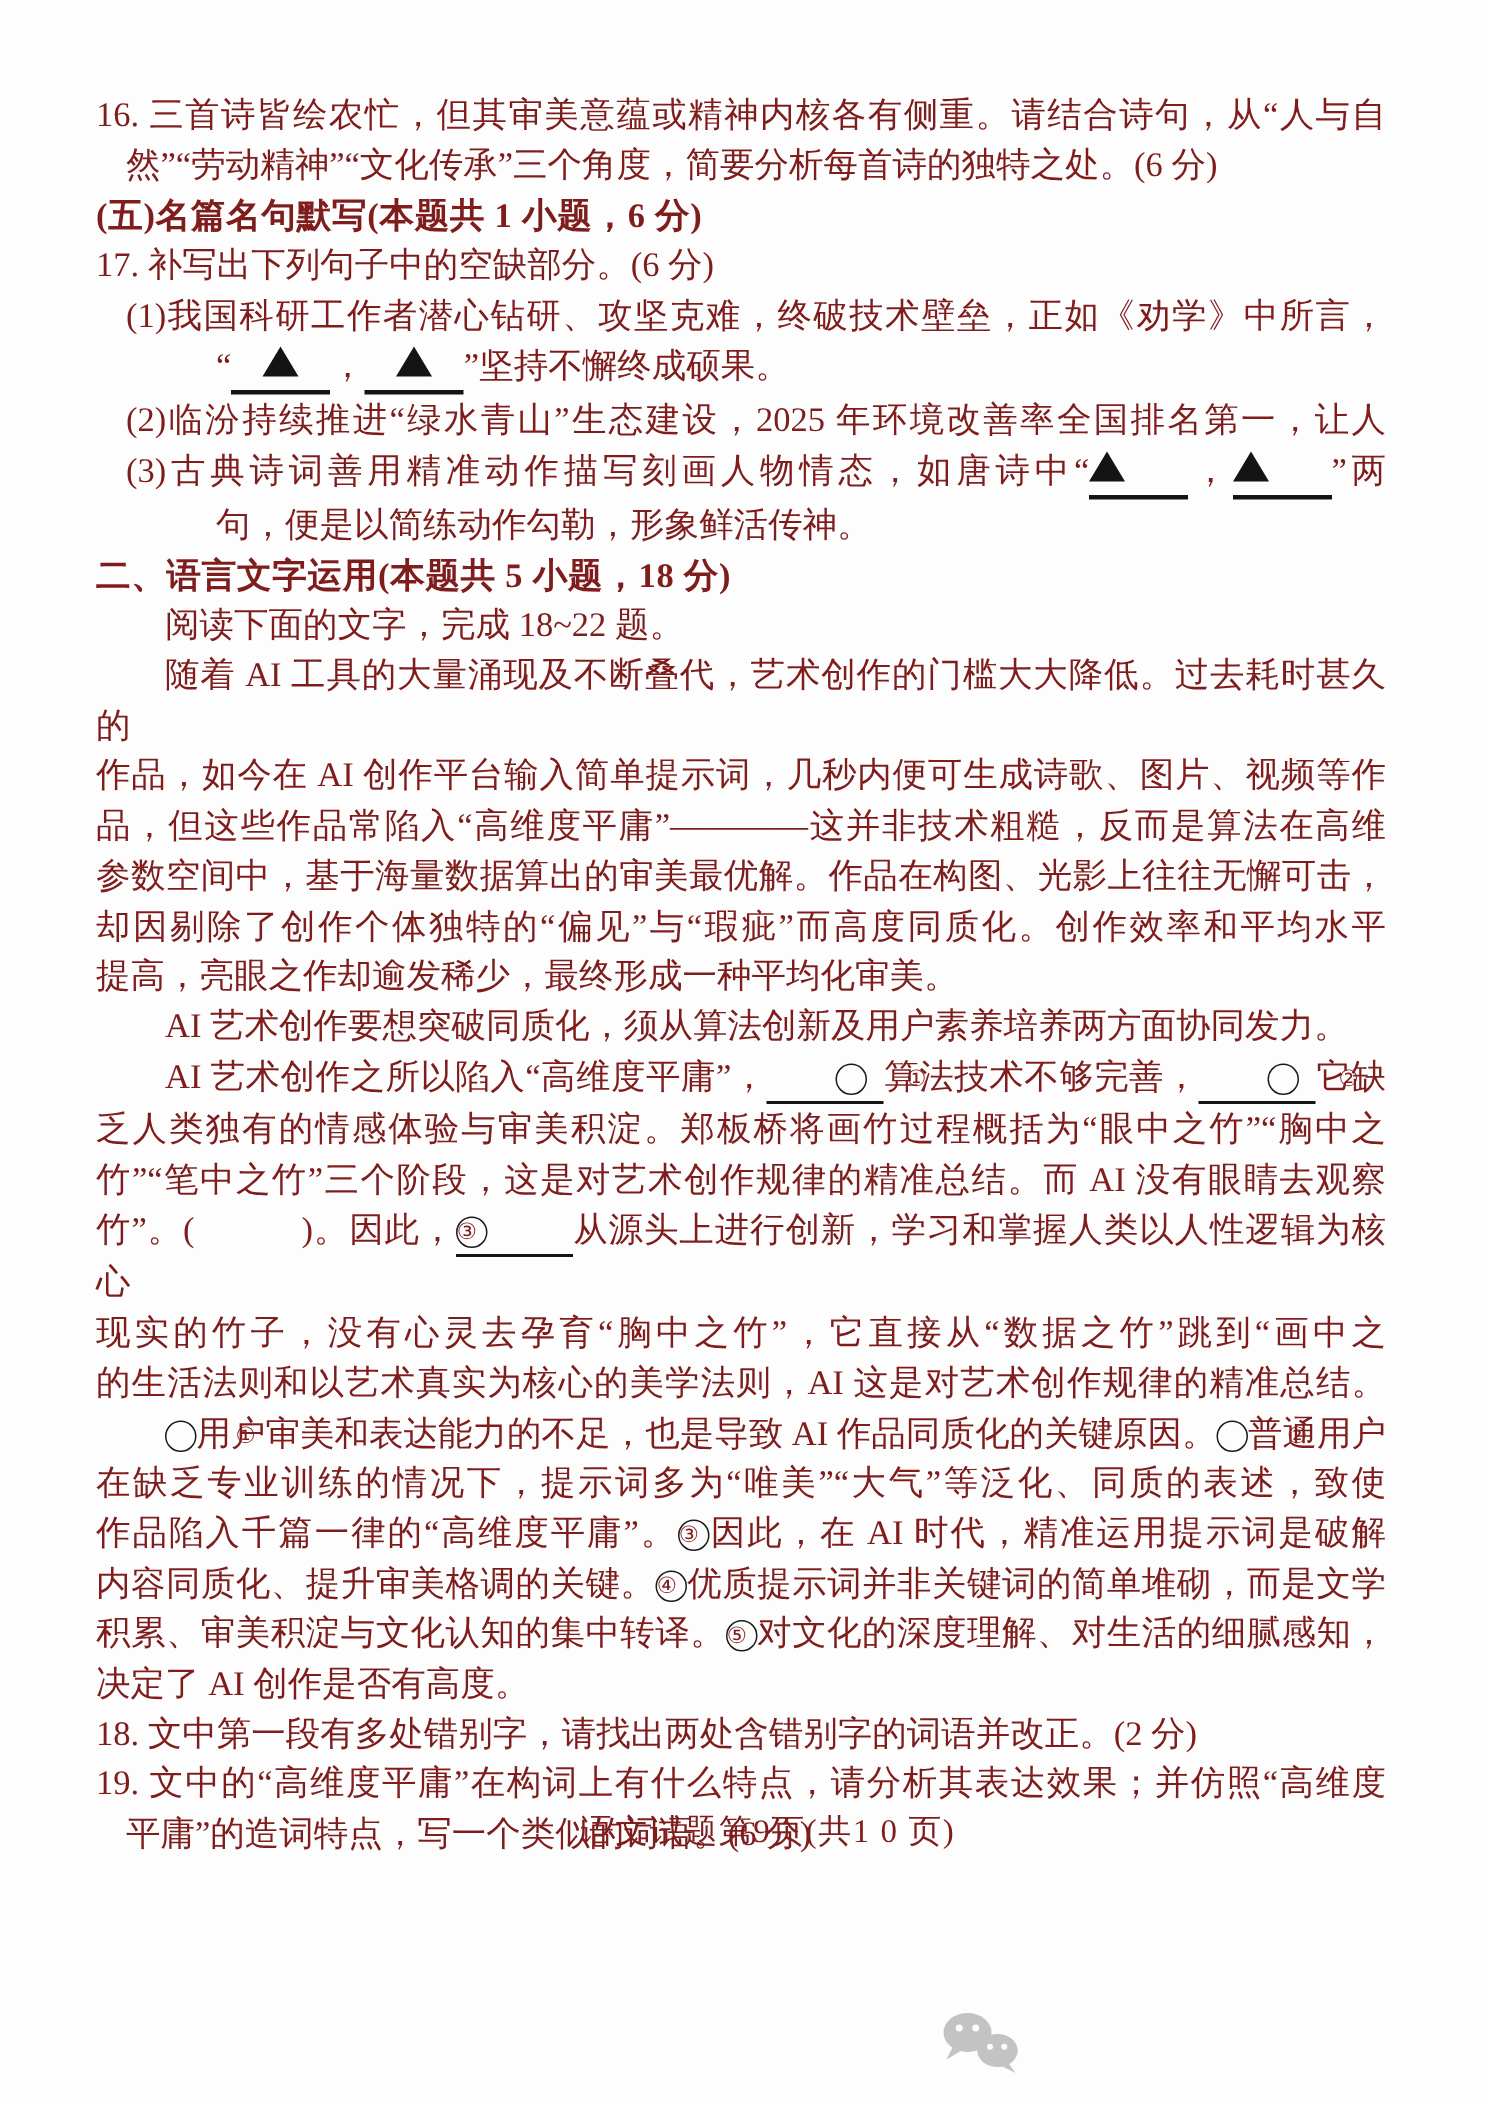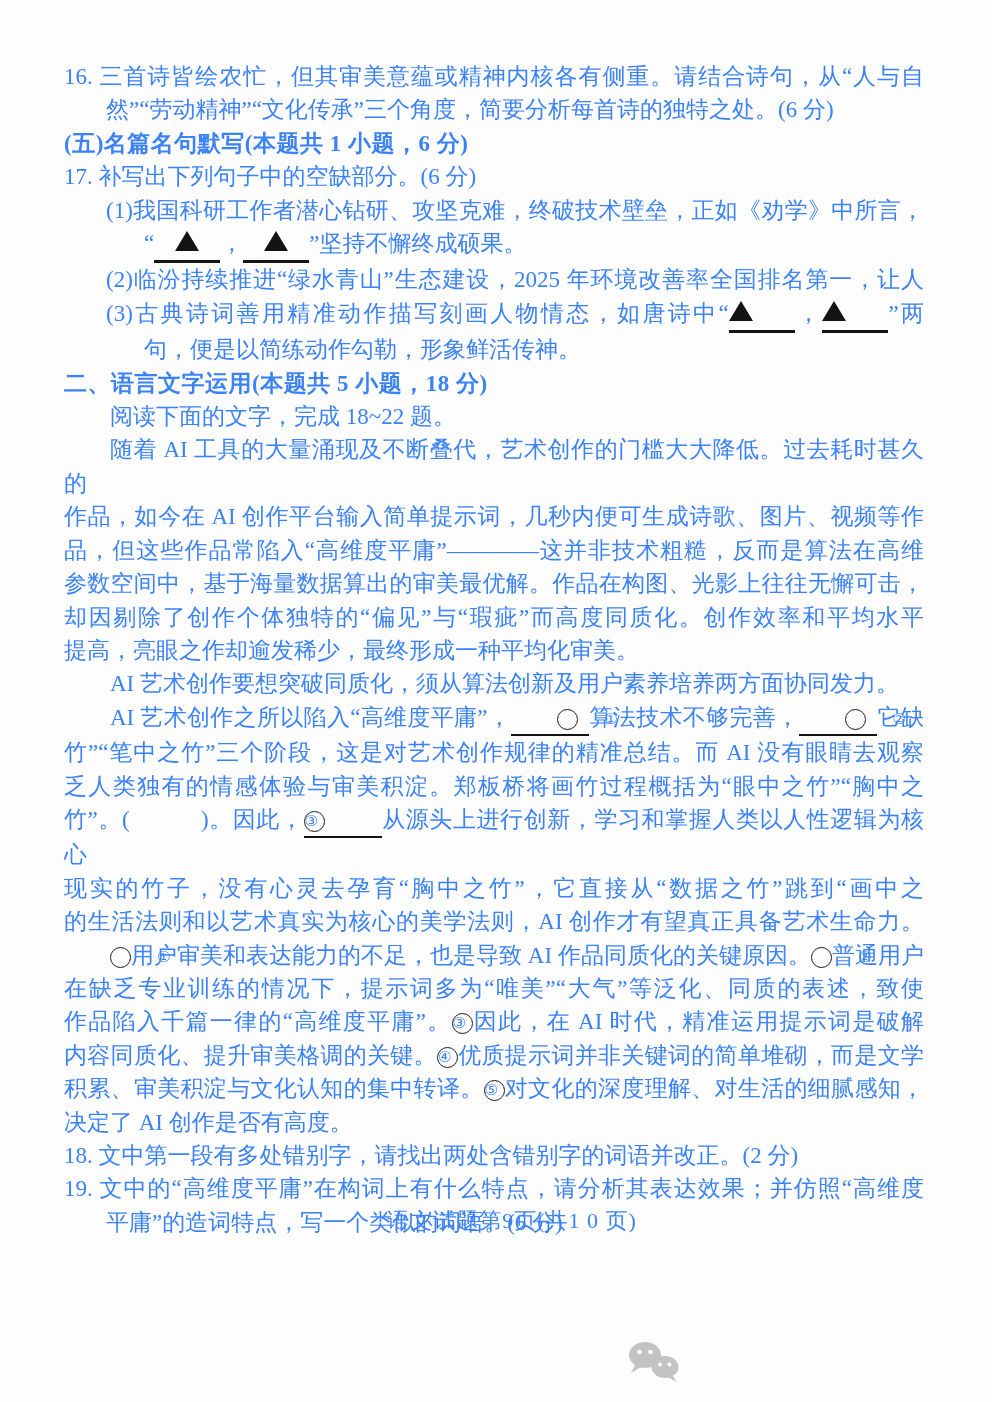--- a/index.html
+++ b/index.html
@@ -1,25 +1,25 @@
 <!DOCTYPE html>
 <html><head>
 <meta charset="utf-8">
 <style>
   * { margin:0; padding:0; box-sizing:border-box; }
   html,body { background:#ffffff; }
   .page {
     position:relative; width:992px; height:1402px;
     background:#fdfdfd; overflow:hidden;
     font-family:"Liberation Serif","DejaVu Serif",serif;
-    color:#3b82f6;
+    color:#7f1d1d;
   }
   .content { position:absolute; left:64px; top:60px; width:860px; font-size:23px; line-height:33.4px; }
   .line { min-height:33.4px; white-space:normal; }
-  .L1 { margin-left:42px; }
+  .L1 { margin-left:20px; }
   .L2 { margin-left:80px; }
   .ind { text-indent:46px; }
   .hd { font-family:Liberation Serif, serif; font-weight:700; letter-spacing:.5px; }
   .j { text-align:justify; text-align-last:justify; }
   .blank { display:inline-block; text-align:center; vertical-align:baseline; }
   .tri-blank { width:66px; border-bottom:3px solid #141414; }
   .num-blank { width:78px; border-bottom:2px solid #141414; }
   .tri { display:inline-block; width:0; height:0;
          border-left:12px solid transparent; border-right:12px solid transparent;
          border-bottom:20px solid #141414; }
@@ -48,25 +48,25 @@
       <div class="line hd"><span>二、语言文字运用(本题共 5 小题，18 分)</span></div>
       <div class="line ind"><span>阅读下面的文字，完成 18~22 题。</span></div>
       <div class="line ind j"><span>随着 AI 工具的大量涌现及不断叠代，艺术创作的门槛大大降低。过去耗时甚久的</span></div>
       <div class="line j"><span>作品，如今在 AI 创作平台输入简单提示词，几秒内便可生成诗歌、图片、视频等作</span></div>
       <div class="line j"><span>品，但这些作品常陷入“高维度平庸”————这并非技术粗糙，反而是算法在高维</span></div>
       <div class="line j"><span>参数空间中，基于海量数据算出的审美最优解。作品在构图、光影上往往无懈可击，</span></div>
       <div class="line j"><span>却因剔除了创作个体独特的“偏见”与“瑕疵”而高度同质化。创作效率和平均水平</span></div>
       <div class="line "><span>提高，亮眼之作却逾发稀少，最终形成一种平均化审美。</span></div>
       <div class="line ind"><span>AI 艺术创作要想突破同质化，须从算法创新及用户素养培养两方面协同发力。</span></div>
       <div class="line ind j"><span>AI 艺术创作之所以陷入“高维度平庸”，</span><span class="blank num-blank"><span class="circ">①</span></span><span>算法技术不够完善，</span><span class="blank num-blank"><span class="circ">②</span></span><span>它缺</span></div>
+      <div class="line j"><span>乏人类独有的情感体验与审美积淀。郑板桥将画竹过程概括为“眼中之竹”“胸中之</span></div>
       <div class="line j"><span>竹”“笔中之竹”三个阶段，这是对艺术创作规律的精准总结。而 AI 没有眼睛去观察</span></div>
-      <div class="line j"><span>乏人类独有的情感体验与审美积淀。郑板桥将画竹过程概括为“眼中之竹”“胸中之</span></div>
       <div class="line j"><span>竹”。(　　　)。因此，</span><span class="blank num-blank"><span class="circ">③</span></span><span>从源头上进行创新，学习和掌握人类以人性逻辑为核心</span></div>
       <div class="line j"><span>现实的竹子，没有心灵去孕育“胸中之竹”，它直接从“数据之竹”跳到“画中之</span></div>
-      <div class="line j"><span>的生活法则和以艺术真实为核心的美学法则，AI 创作才有望真正具备艺术生命力。</span></div>
+      <div class="line j"><span>的生活法则和以艺术真实为核心的美学法则，AI 这是对艺术创作规律的精准总结。</span></div>
       <div class="line ind j"><span class="circ">①</span><span>用户审美和表达能力的不足，也是导致 AI 作品同质化的关键原因。</span><span class="circ">②</span><span>普通用户</span></div>
       <div class="line j"><span>在缺乏专业训练的情况下，提示词多为“唯美”“大气”等泛化、同质的表述，致使</span></div>
       <div class="line j"><span>作品陷入千篇一律的“高维度平庸”。</span><span class="circ">③</span><span>因此，在 AI 时代，精准运用提示词是破解</span></div>
       <div class="line j"><span>内容同质化、提升审美格调的关键。</span><span class="circ">④</span><span>优质提示词并非关键词的简单堆砌，而是文学</span></div>
       <div class="line j"><span>积累、审美积淀与文化认知的集中转译。</span><span class="circ">⑤</span><span>对文化的深度理解、对生活的细腻感知，</span></div>
       <div class="line "><span>决定了 AI 创作是否有高度。</span></div>
       <div class="line "><span>18. 文中第一段有多处错别字，请找出两处含错别字的词语并改正。(2 分)</span></div>
       <div class="line j"><span>19. 文中的“高维度平庸”在构词上有什么特点，请分析其表达效果；并仿照“高维度</span></div>
       <div class="line L1"><span>平庸”的造词特点，写一个类似的词语。(6 分)</span></div>
     </div>

